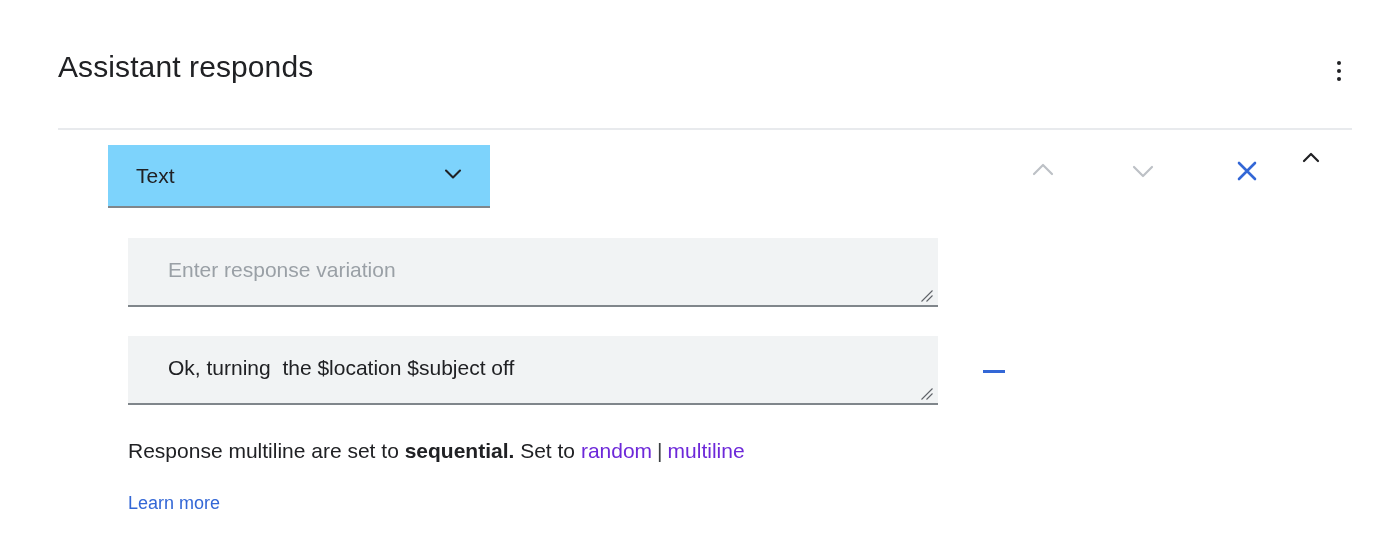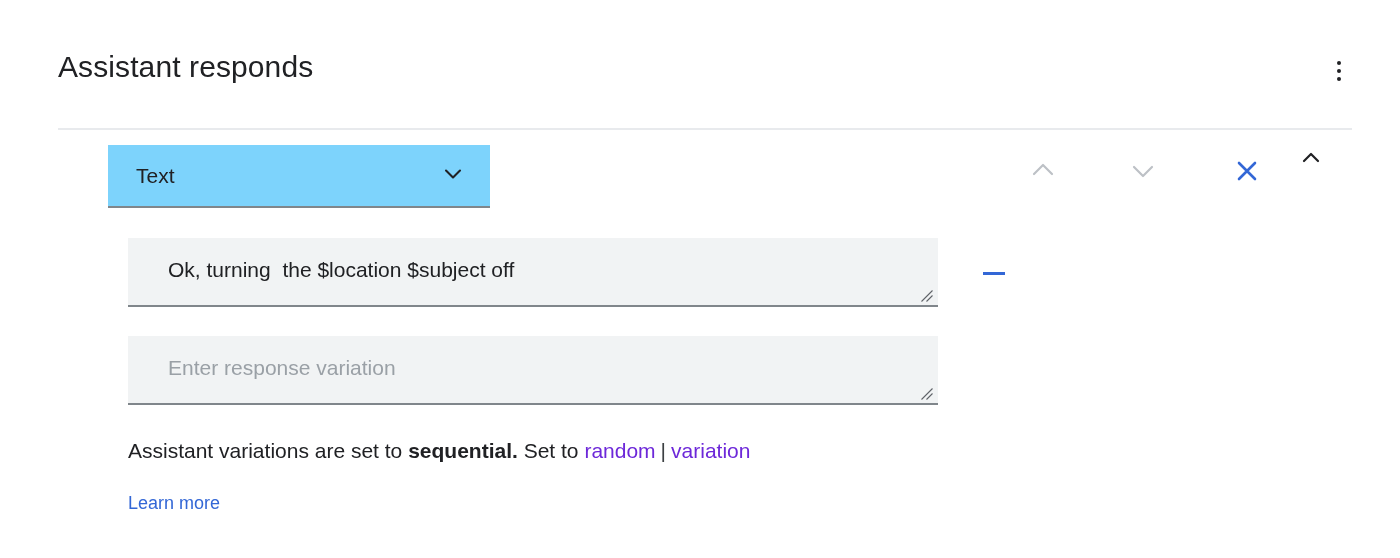--- a/index.html
+++ b/index.html
@@ -291,46 +291,46 @@
     <button class="icon-btn btn-collapse">
       <span>
         <svg width="40" height="40" viewBox="0 0 40 40" aria-hidden="true">
           <path d="M13 23 L20 16 L27 23" fill="none" stroke="#202124" stroke-width="2.2" stroke-linecap="round" stroke-linejoin="round"></path>
         </svg>
       </span>
     </button>
   </div>
 
   <div class="variations">
+
+    <div class="variation-row">
+      <div class="textarea-wrap">
+        <textarea class="response-field" placeholder="Enter response variation" style=""></textarea>
+        <span class="resize-grip">
+          <svg width="14" height="14" viewBox="0 0 14 14" aria-hidden="true">
+            <path d="M1.5 12.5 L12.5 1.5 M6.5 12.5 L12.5 6.5" fill="none" stroke="#5f6368" stroke-width="1.1"></path>
+          </svg>
+        </span>
+      </div>
+    </div>
 
     <div class="variation-row">
       <div class="textarea-wrap">
         <textarea class="response-field" placeholder="Enter response variation" style="">Ok, turning  the $location $subject off</textarea>
         <span class="resize-grip">
           <svg width="14" height="14" viewBox="0 0 14 14" aria-hidden="true">
             <path d="M1.5 12.5 L12.5 1.5 M6.5 12.5 L12.5 6.5" fill="none" stroke="#5f6368" stroke-width="1.1"></path>
           </svg>
         </span>
       </div>
       <button class="remove-variation">
         <span class="minus-bar"></span>
       </button>
     </div>
-
-    <div class="variation-row">
-      <div class="textarea-wrap">
-        <textarea class="response-field" placeholder="Enter response variation" style=""></textarea>
-        <span class="resize-grip">
-          <svg width="14" height="14" viewBox="0 0 14 14" aria-hidden="true">
-            <path d="M1.5 12.5 L12.5 1.5 M6.5 12.5 L12.5 6.5" fill="none" stroke="#5f6368" stroke-width="1.1"></path>
-          </svg>
-        </span>
-      </div>
-    </div>
   </div>
 
   <div class="variation-mode-text">
-    <span>Assistant variations are set to </span><span class="bold">sequential.</span><span> Set to </span><a class="link">random</a><span class="sep">|</span><a class="link">variation</a>
+    <span>Response multiline are set to </span><span class="bold">sequential.</span><span> Set to </span><a class="link">random</a><span class="sep">|</span><a class="link">multiline</a>
   </div>
 
   <a class="learn-more">Learn more</a>
 
 </div>
 
 </body></html>

